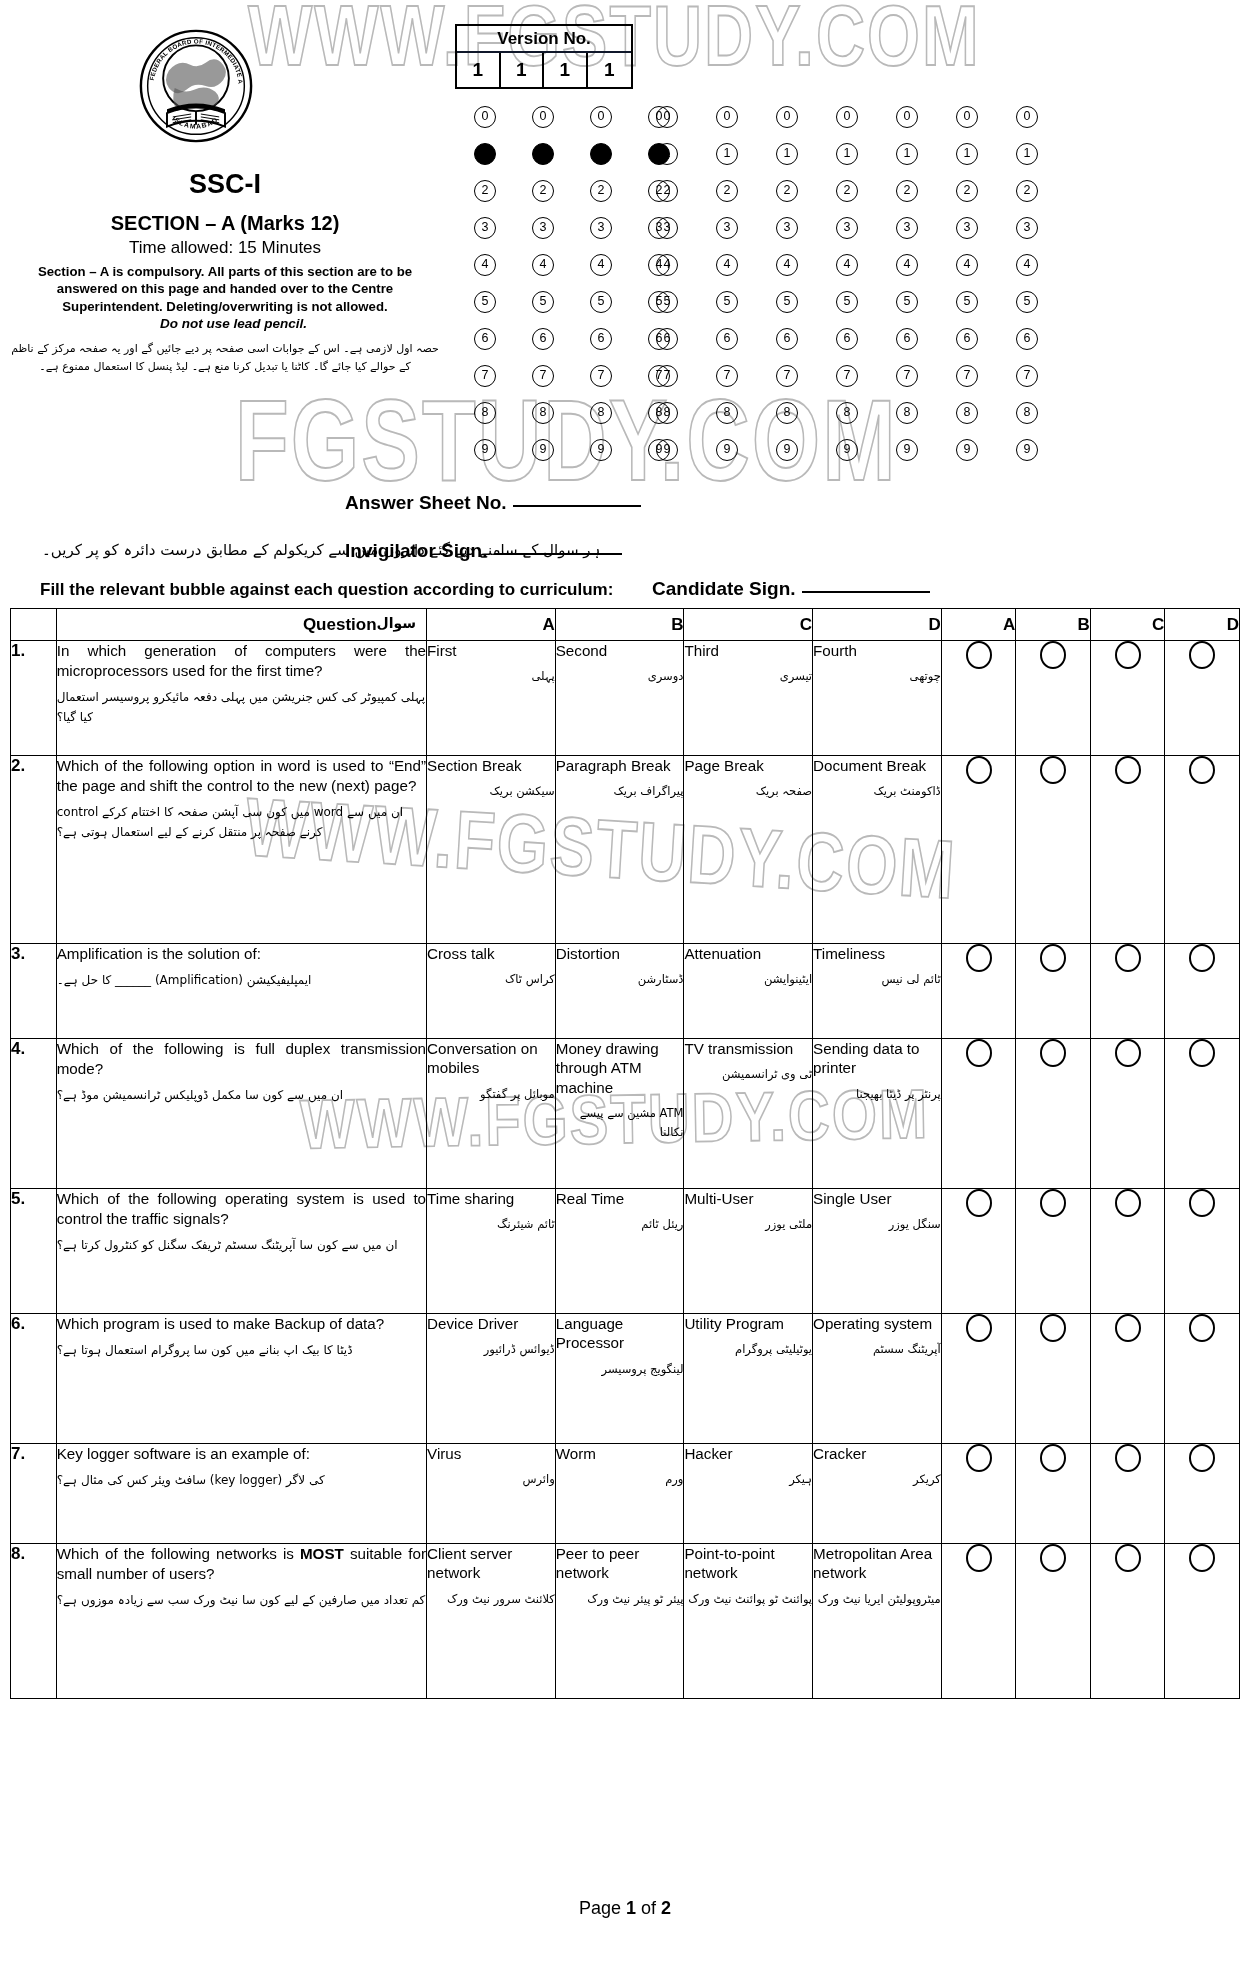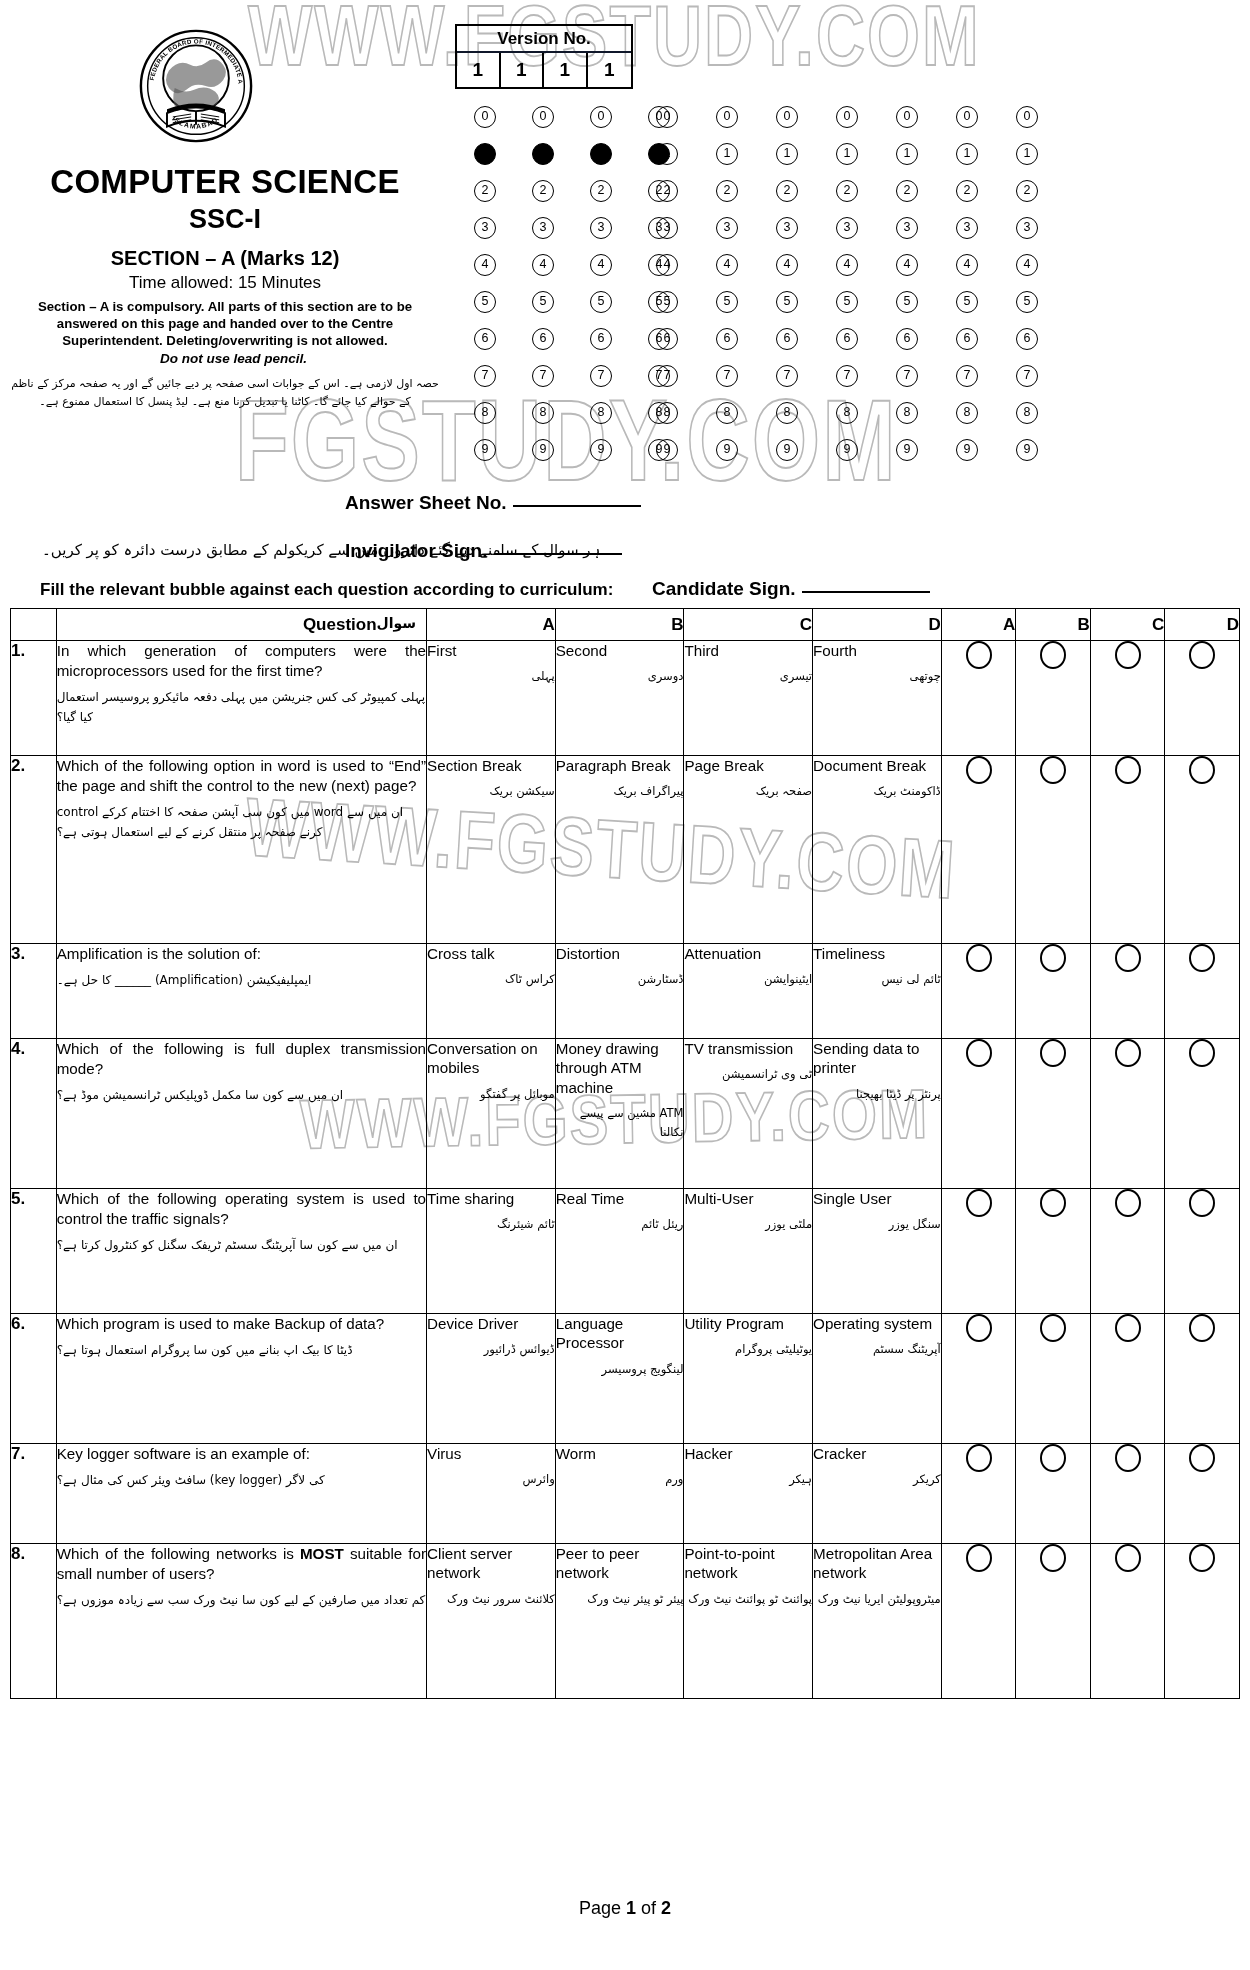--- a/index.html
+++ b/index.html
@@ -254,21 +254,20 @@
       <text font-size="6.4" font-weight="bold" font-family="Liberation Sans, sans-serif" letter-spacing="0.3">
         <textPath href="#arcTop" startOffset="4%">FEDERAL BOARD OF INTERMEDIATE AND SECONDARY EDUCATION</textPath>
       </text>
       <text font-size="7" font-weight="bold" font-family="Liberation Sans, sans-serif" letter-spacing="1.2">
         <textPath href="#arcBot" startOffset="27%">ISLAMABAD</textPath>
       </text>
     </svg>
   </div>
 
   <div class="title-block">
-    <div class="main-title">COMPUTER SCIENCE</div>
     <div class="sub-title">SSC-I</div>
     <div class="section-title">SECTION – A (Marks 12)</div>
     <div class="time-allowed">Time allowed: 15 Minutes</div>
     <div class="instr">Section – A is compulsory. All parts of this section are to be answered on this page and handed over to the Centre Superintendent. Deleting/overwriting is not allowed.</div>
     <div class="instr-italic">Do not use lead pencil.</div>
     <div class="urdu-instr">حصہ اول لازمی ہے۔ اس کے جوابات اسی صفحہ پر دیے جائیں گے اور یہ صفحہ مرکز کے ناظم کے حوالے کیا جائے گا۔ کاٹنا یا تبدیل کرنا منع ہے۔ لیڈ پنسل کا استعمال ممنوع ہے۔</div>
   </div>
 
   <div class="vbox" id="version-box">
     <div class="cap">Version No.</div>

